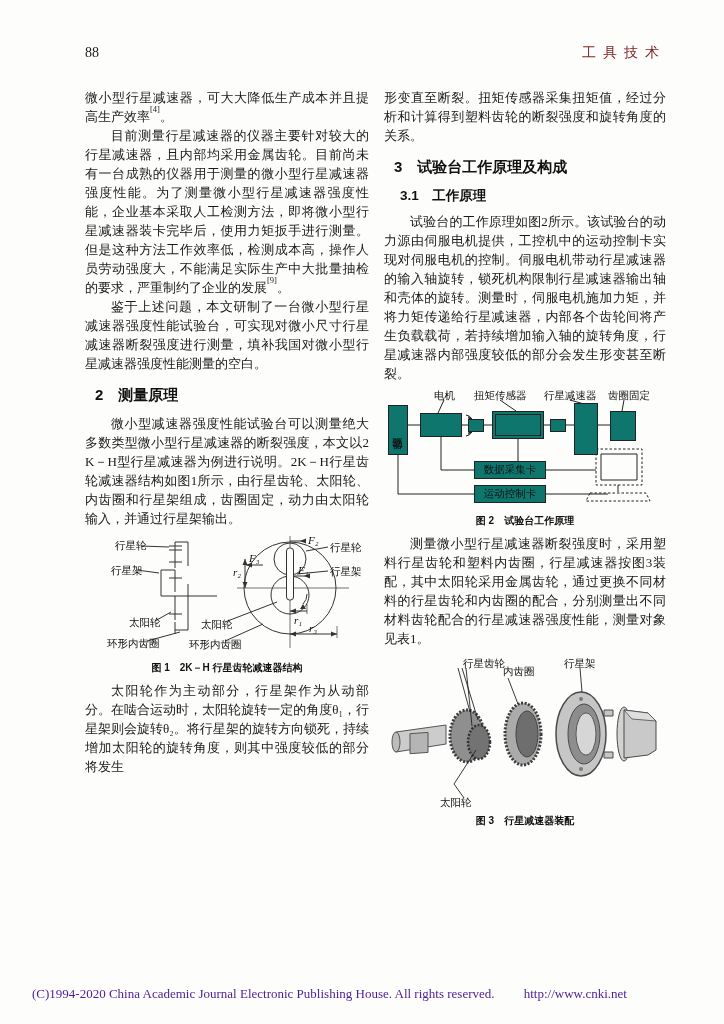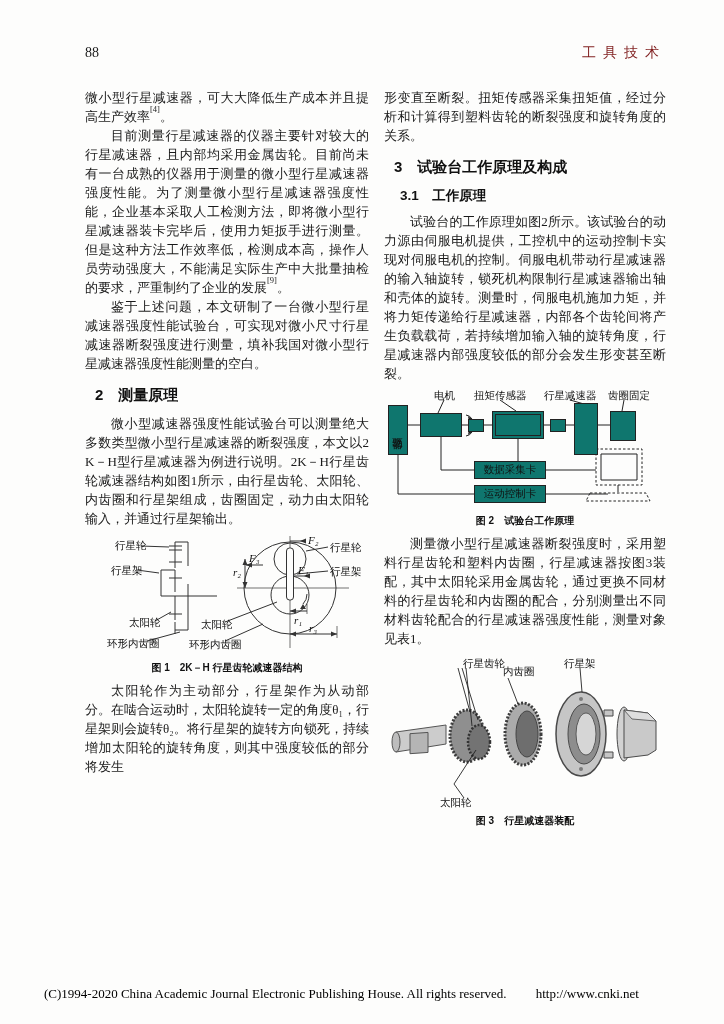--- a/index.html
+++ b/index.html
@@ -49,22 +49,22 @@
     position:absolute;border:1.2px solid #222;background:#0f766e;z-index:1;
     box-sizing:border-box;
   }
   .blk-label{
     width:100%;height:100%;display:flex;align-items:center;justify-content:center;
     font-family:"Liberation Sans","DejaVu Sans",sans-serif;font-size:10.5px;color:#111;
   }
   .v-text{writing-mode:vertical-rl;text-orientation:upright;letter-spacing:1px;}
   .inner-frame{position:absolute;left:2px;top:2px;right:2px;bottom:2px;border:1px solid #222;}
   .page-footer{
-    position:absolute;left:44px;top:986px;width:660px;
-    font-size:13px;color:#000000;white-space:nowrap;
+    position:absolute;left:32px;top:986px;width:660px;
+    font-size:13px;color:#4c1d95;white-space:nowrap;
   }
   .footer-url{margin-left:26px;}
   svg line,svg path,svg circle,svg rect,svg ellipse,svg polyline{vector-effect:non-scaling-stroke;}
 </style>
 </head>
 <body>
 
 <div class="page-header">
   <span>88</span>
   <span class="journal-title">工具技术</span>

